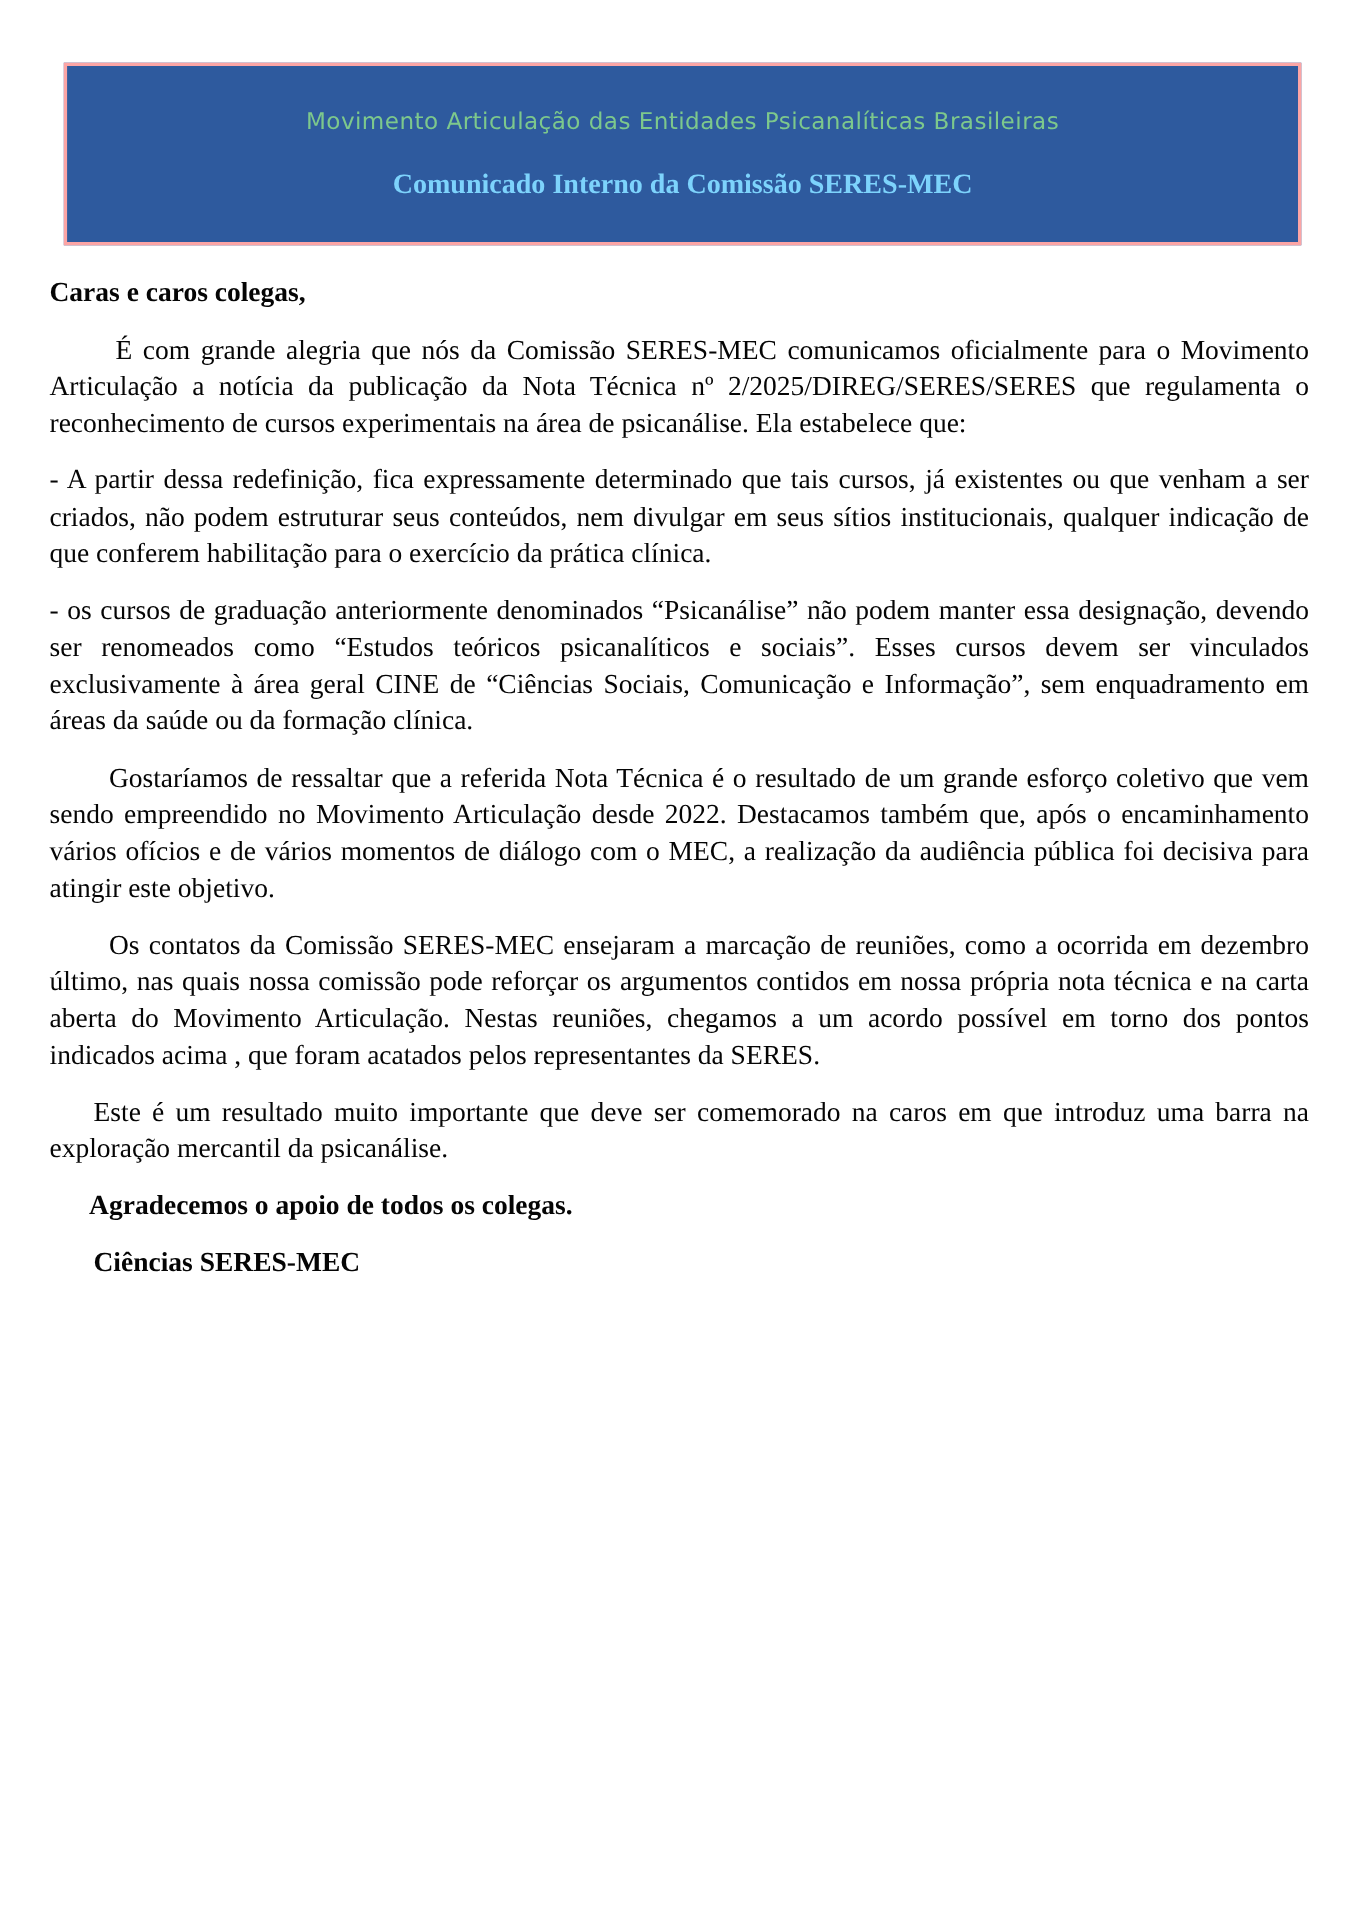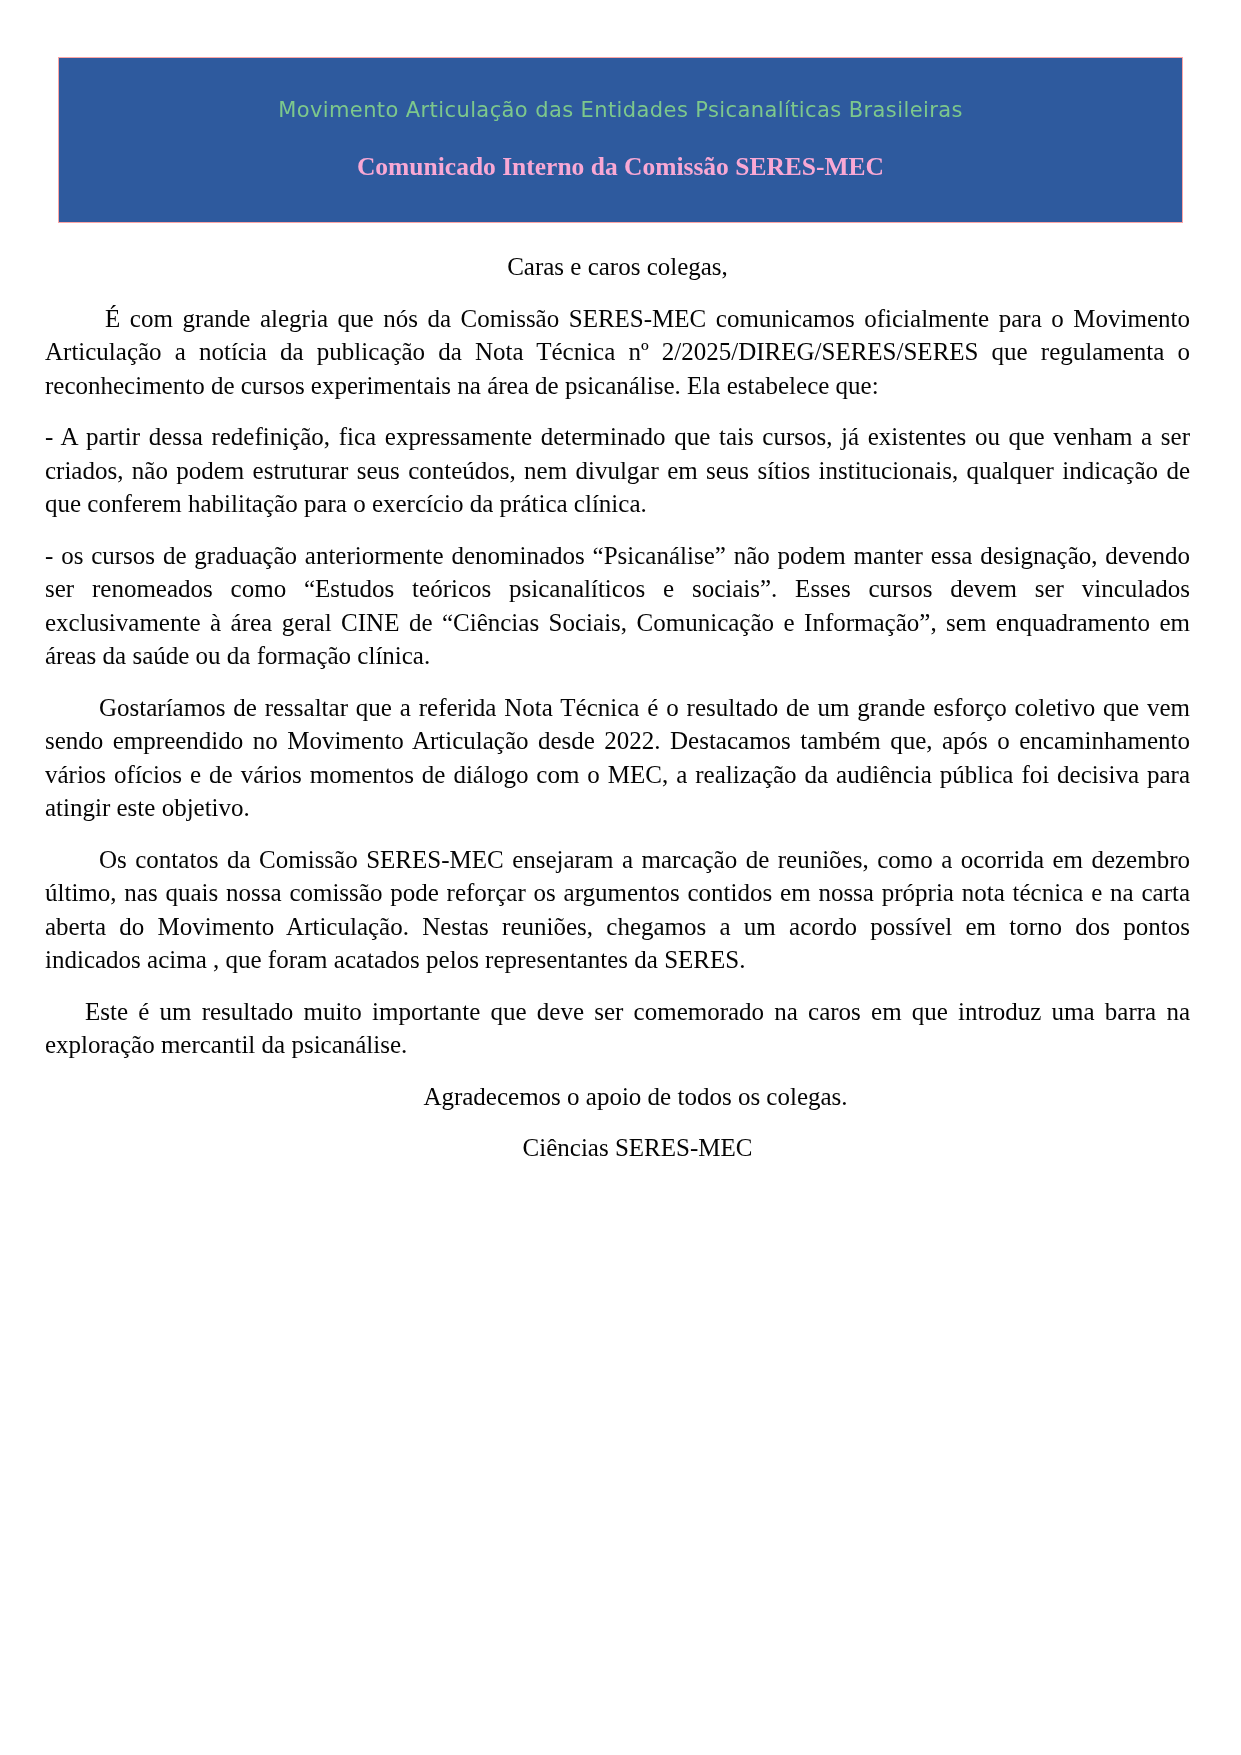--- a/index.html
+++ b/index.html
@@ -14,51 +14,51 @@
     background: #ffffff;
     font-family: "Liberation Serif", serif;
     color: #050505;
     overflow: hidden;
   }
   .banner {
     box-sizing: border-box;
     margin: 57px 58px 0 58px;
     height: 166px;
     background: #2e5a9e;
-    border: 1px solid #fca5a5;
+    border: 3px solid #fca5a5;
     display: flex;
     flex-direction: column;
     align-items: center;
     justify-content: center;
     gap: 30px;
     text-align: center;
   }
   .banner-org {
     font-family: "DejaVu Sans", "Liberation Sans", sans-serif;
     font-size: 21px;
     font-weight: normal;
     letter-spacing: 0.4px;
     color: #7dc88c;
   }
   .banner-title {
     font-family: "Liberation Serif", serif;
     font-size: 25.5px;
     font-weight: bold;
-    color: #f9a8d4;
+    color: #7dd3fc;
   }
   .content {
     padding: 27px 51px 0 45px;
     font-size: 25px;
     line-height: 33.5px;
   }
   .content p {
     margin: 0 0 18px 0;
     text-align: justify;
   }
-  .content p.plain { text-align: center; }
+  .content p.plain { text-align: left; font-weight: bold; }
   .indent-xl { text-indent: 60px; }
   .indent-lg { text-indent: 54px; }
   .indent-md { text-indent: 40px; }
   .indent-sm { text-indent: 36px; }
 </style>
 </head>
 <body>
 
 <div class="page">
 

